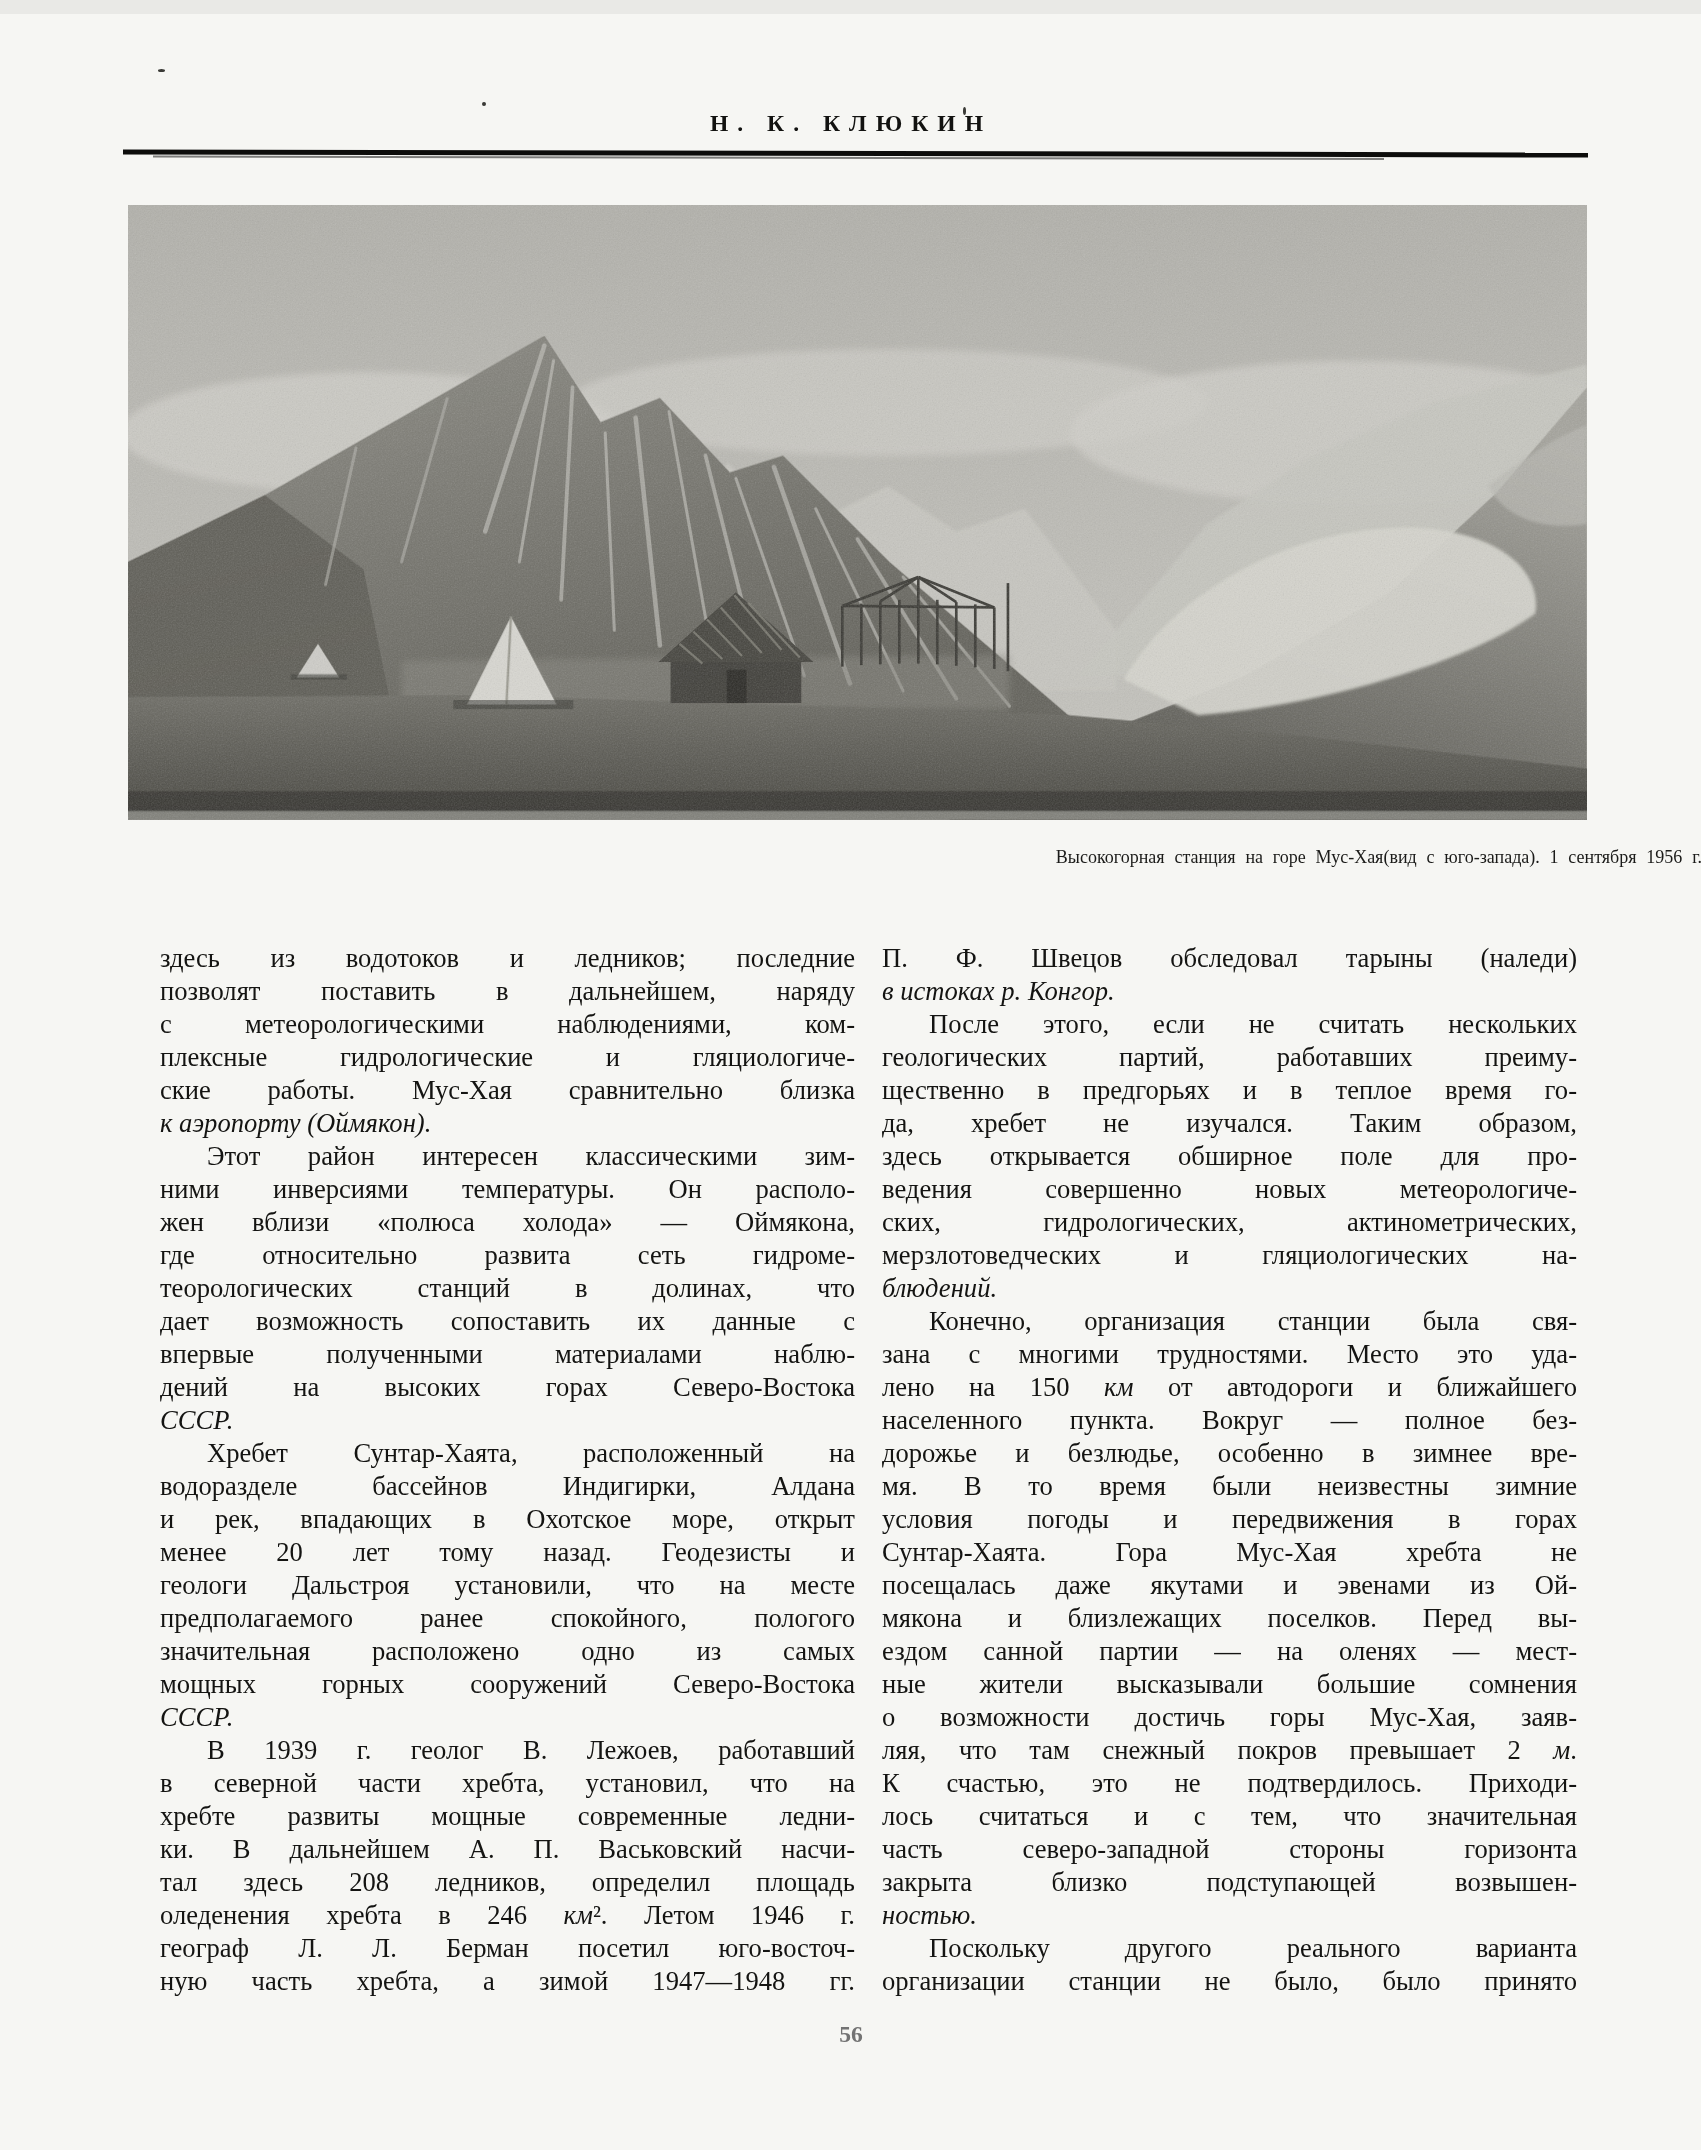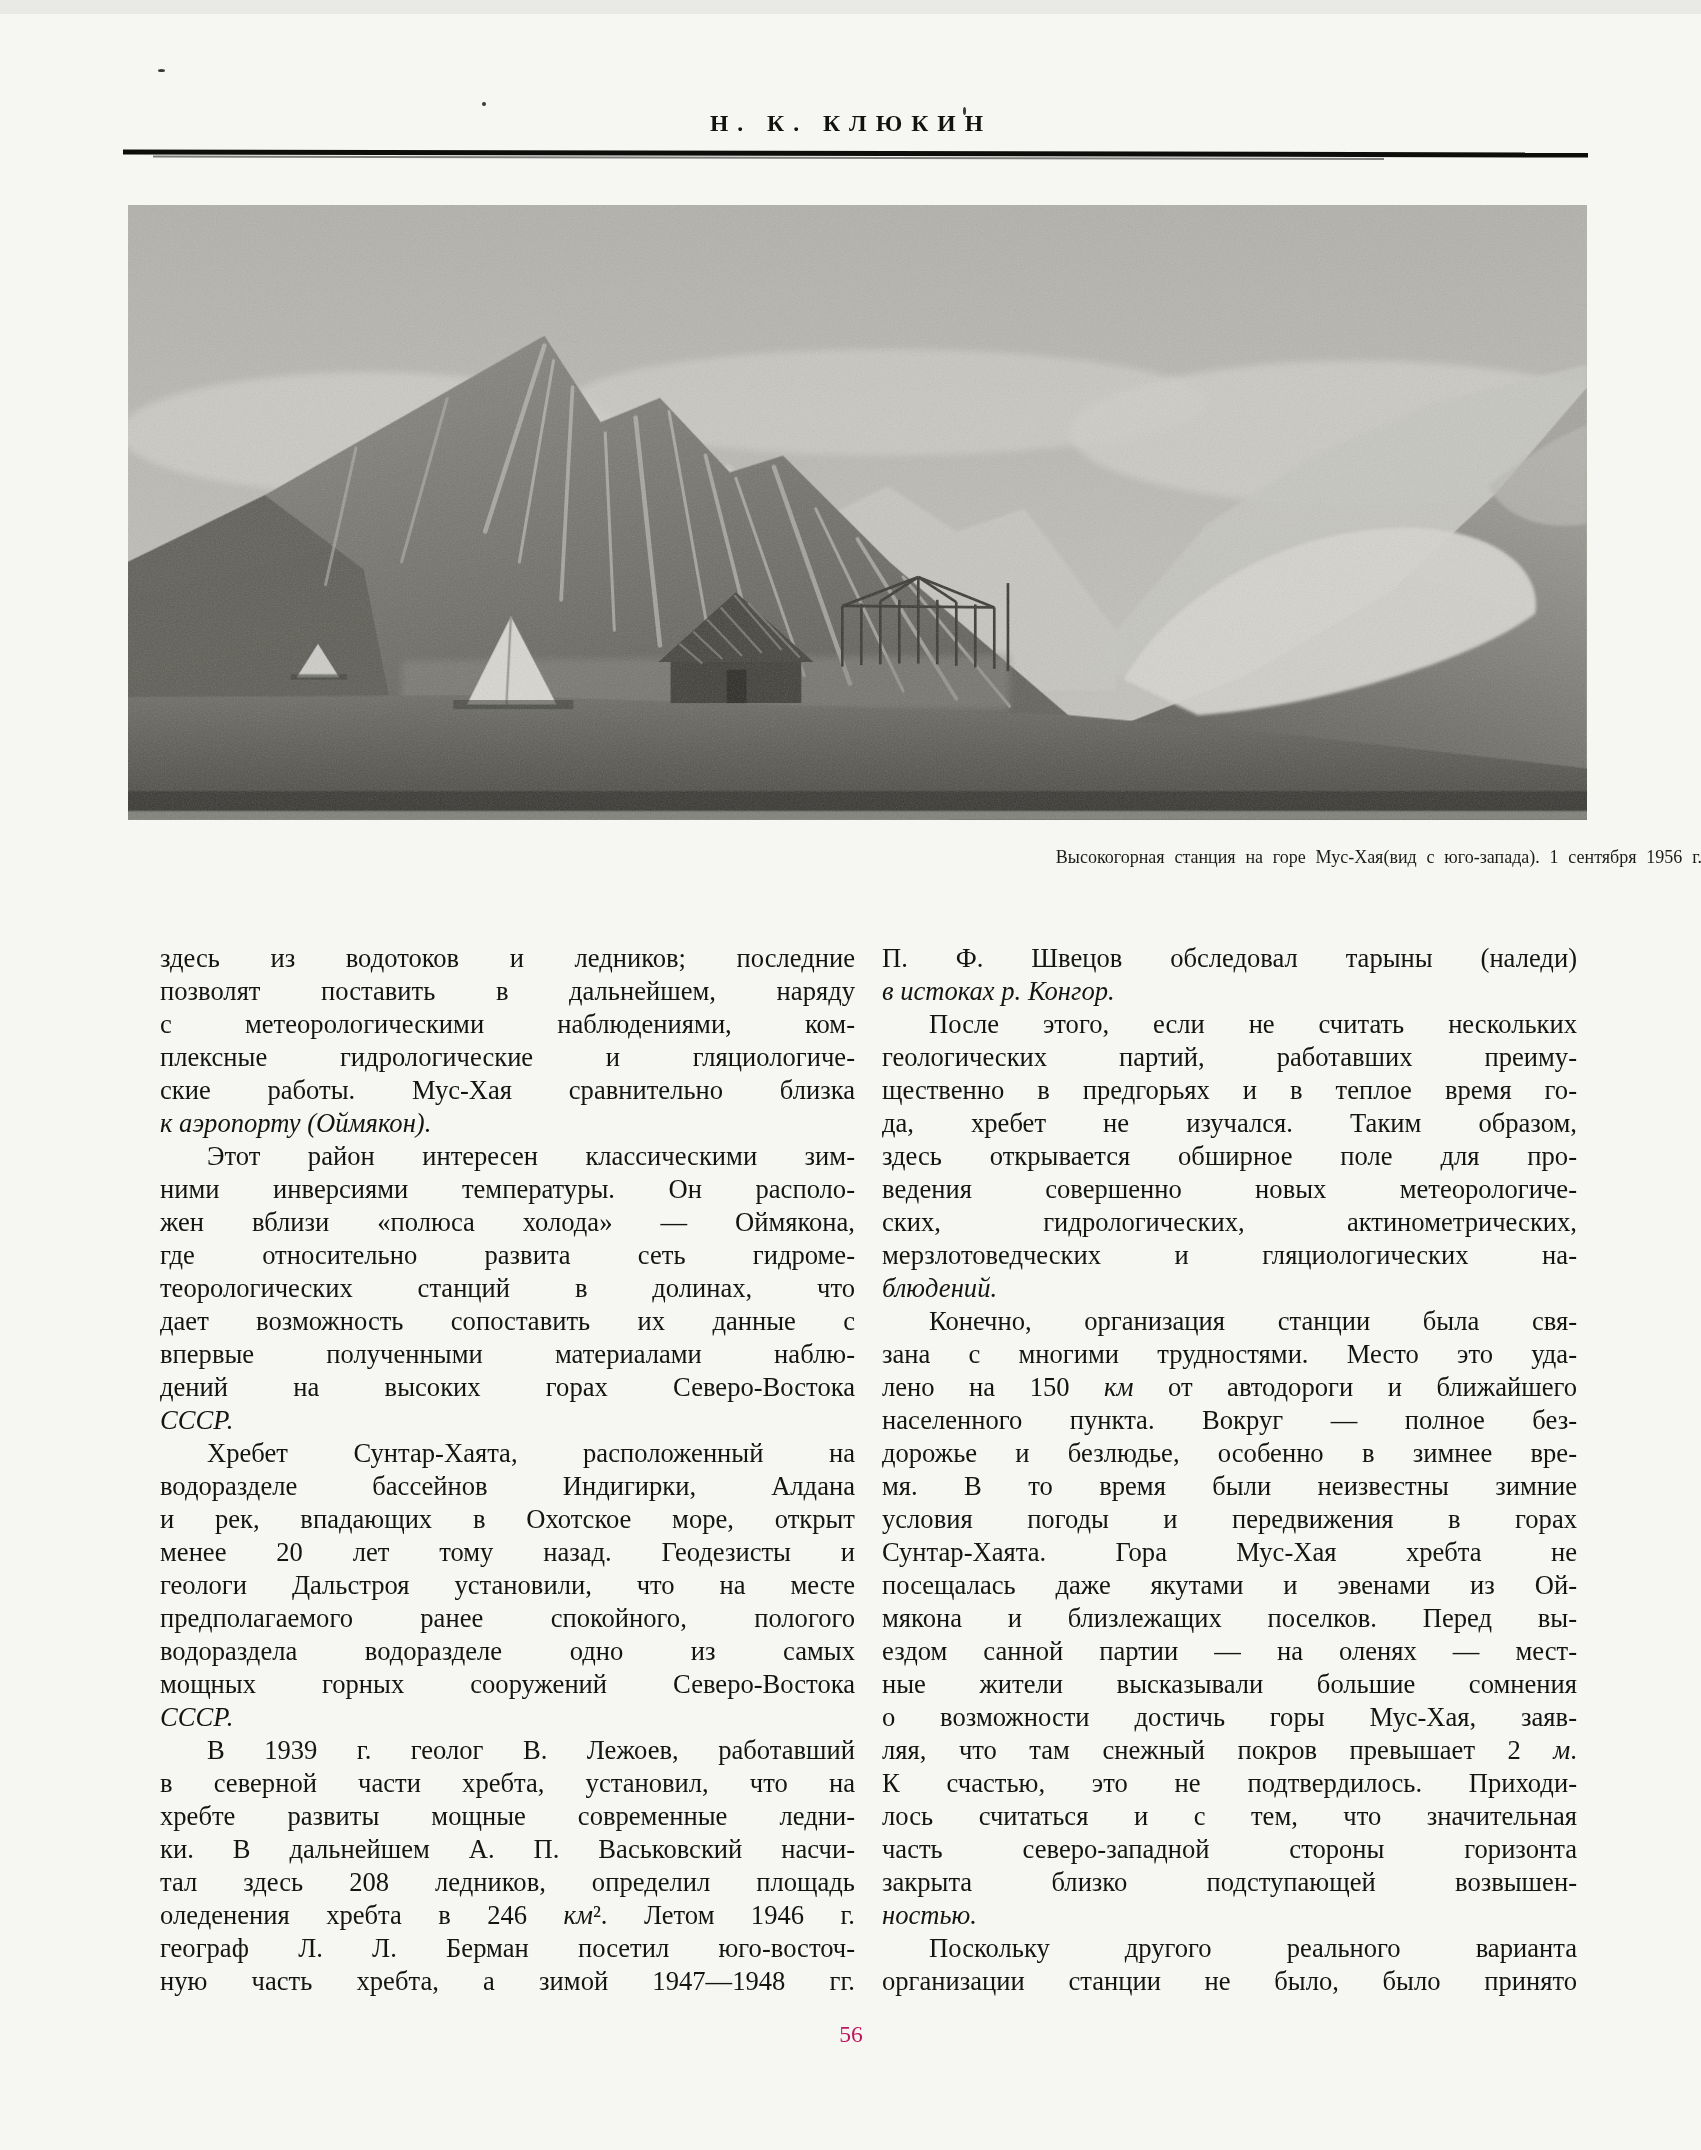--- a/index.html
+++ b/index.html
@@ -35,21 +35,21 @@
     position:absolute;left:160px;top:928px;width:1418px;
     display:flex;gap:27px;
   }
   .col{width:695px;font-size:26.6px;line-height:33px;color:#141412;}
   .line{text-align:justify;text-align-last:justify;white-space:normal;}
   .line.end{text-align-last:left;font-style:italic;}
   .line.indent{text-indent:47px;}
   .line i{}
   .folio{
     position:absolute;top:2007px;left:0;width:100%;
-    text-align:center;font-size:23.6px;font-weight:normal;color:#be185d;
+    text-align:center;font-size:23.6px;font-weight:bold;color:#737373;
   }
 </style>
 </head>
 <body>
 
 <div class="page">
 
   <div class="running-head">Н. К. КЛЮКИН</div>
   <div class="head-rule"></div>
   <div class="speck" style="left:158px;top:55px;width:6.8px;height:3px;"></div>
@@ -197,21 +197,21 @@
         <div class="line">дает возможность сопоставить их данные с</div>
         <div class="line">впервые полученными материалами наблю-</div>
         <div class="line">дений на высоких горах Северо-Востока</div>
         <div class="line end">СССР.</div>
         <div class="line indent">Хребет Сунтар-Хаята, расположенный на</div>
         <div class="line">водоразделе бассейнов Индигирки, Алдана</div>
         <div class="line">и рек, впадающих в Охотское море, открыт</div>
         <div class="line">менее 20 лет тому назад. Геодезисты и</div>
         <div class="line">геологи Дальстроя установили, что на месте</div>
         <div class="line">предполагаемого ранее спокойного, пологого</div>
-        <div class="line">водораздела водоразделе одно из самых</div>
+        <div class="line">значительная расположено одно из самых</div>
         <div class="line">мощных горных сооружений Северо-Востока</div>
         <div class="line end">СССР.</div>
         <div class="line indent">В 1939 г. геолог В. Лежоев, работавший</div>
         <div class="line">в северной части хребта, установил, что на</div>
         <div class="line">хребте развиты мощные современные ледни-</div>
         <div class="line">ки. В дальнейшем А. П. Васьковский насчи-</div>
         <div class="line">тал здесь 208 ледников, определил площадь</div>
         <div class="line">оледенения хребта в 246 <i>км</i>². Летом 1946 г.</div>
         <div class="line">географ Л. Л. Берман посетил юго-восточ-</div>
         <div class="line">ную часть хребта, а зимой 1947—1948 гг.</div>

